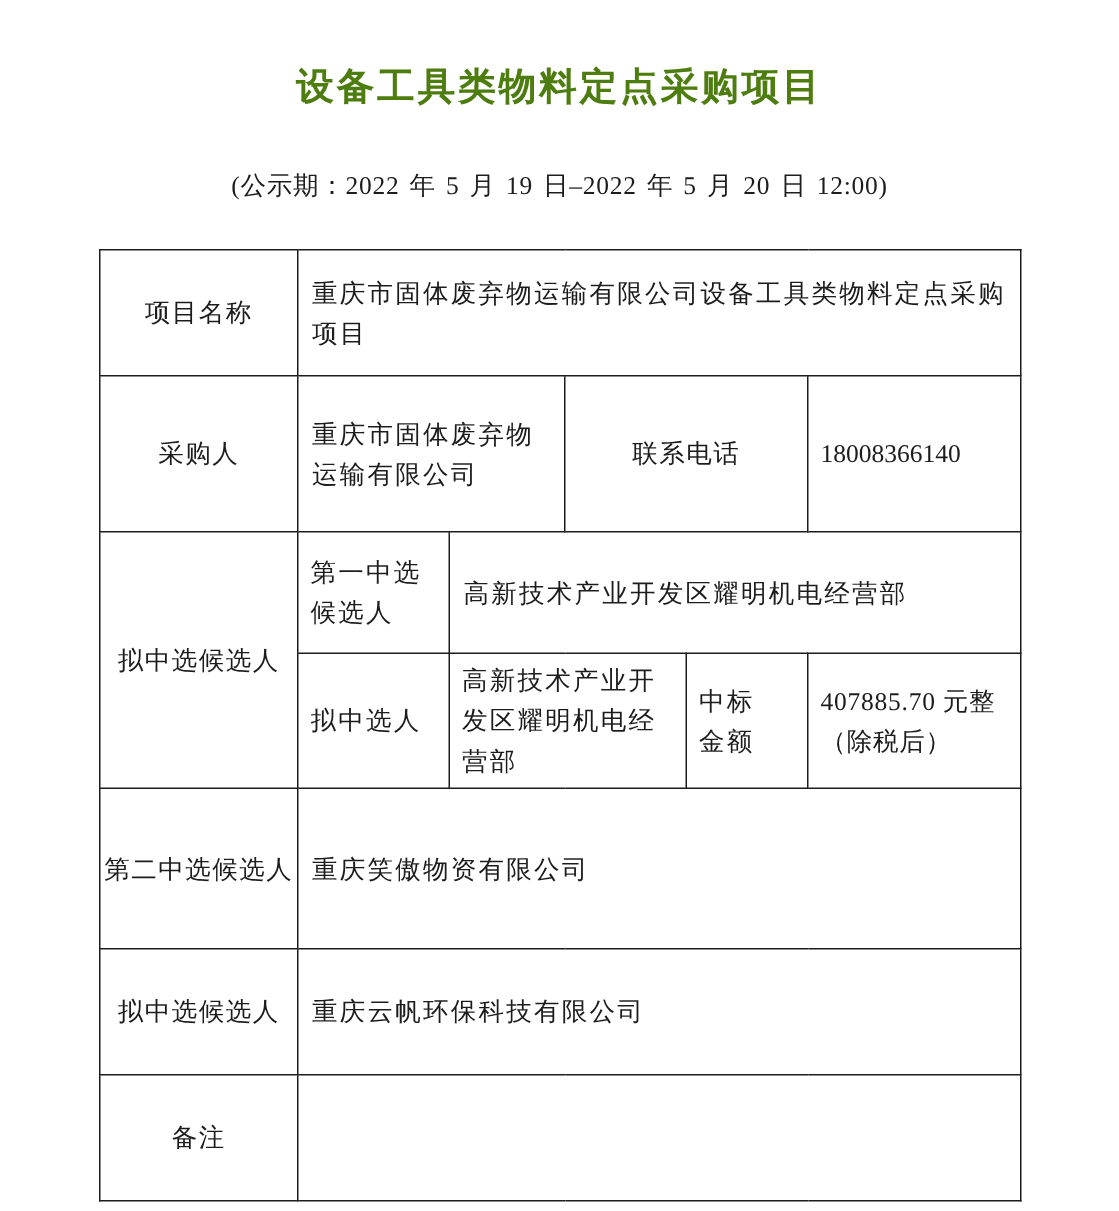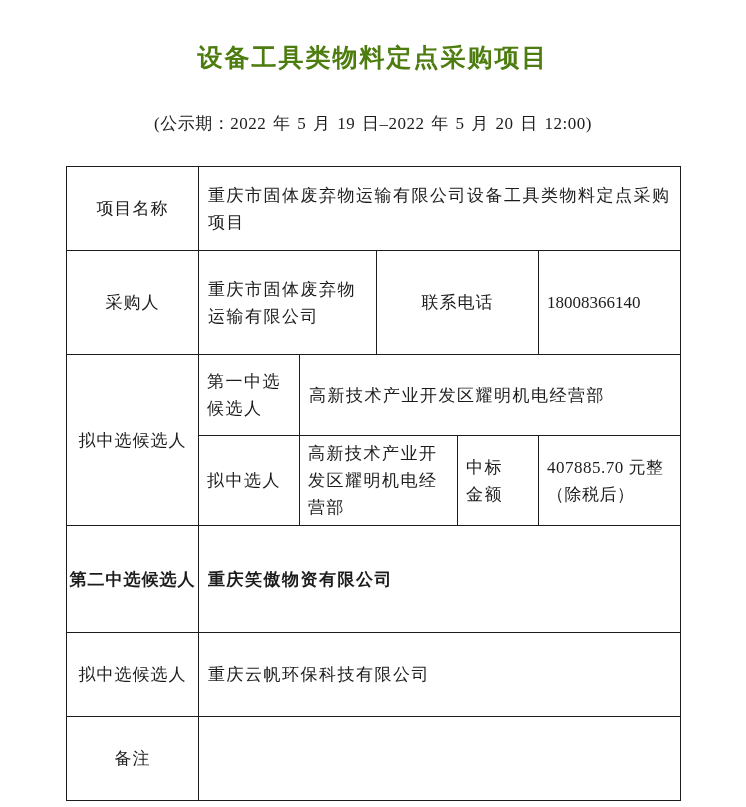--- a/index.html
+++ b/index.html
@@ -76,21 +76,21 @@
   }
   .wrap2 {
     display: inline-block;
     width: 40px;
     letter-spacing: 1.5px;
   }
   tr.r1 { height: 84px; }
   tr.r2 { height: 104px; }
   tr.r3a { height: 81px; }
   tr.r3b { height: 82px; }
-  tr.r4 { height: 107px; font-weight: bold; }
+  tr.r4 { height: 107px; }
   tr.r5 { height: 84px; }
   tr.r6 { height: 84px; }
 </style>
 </head>
 <body>
 
 <div class="page">
 
   <div class="doc-title line1">设备工具类物料定点采购项目</div>
 

